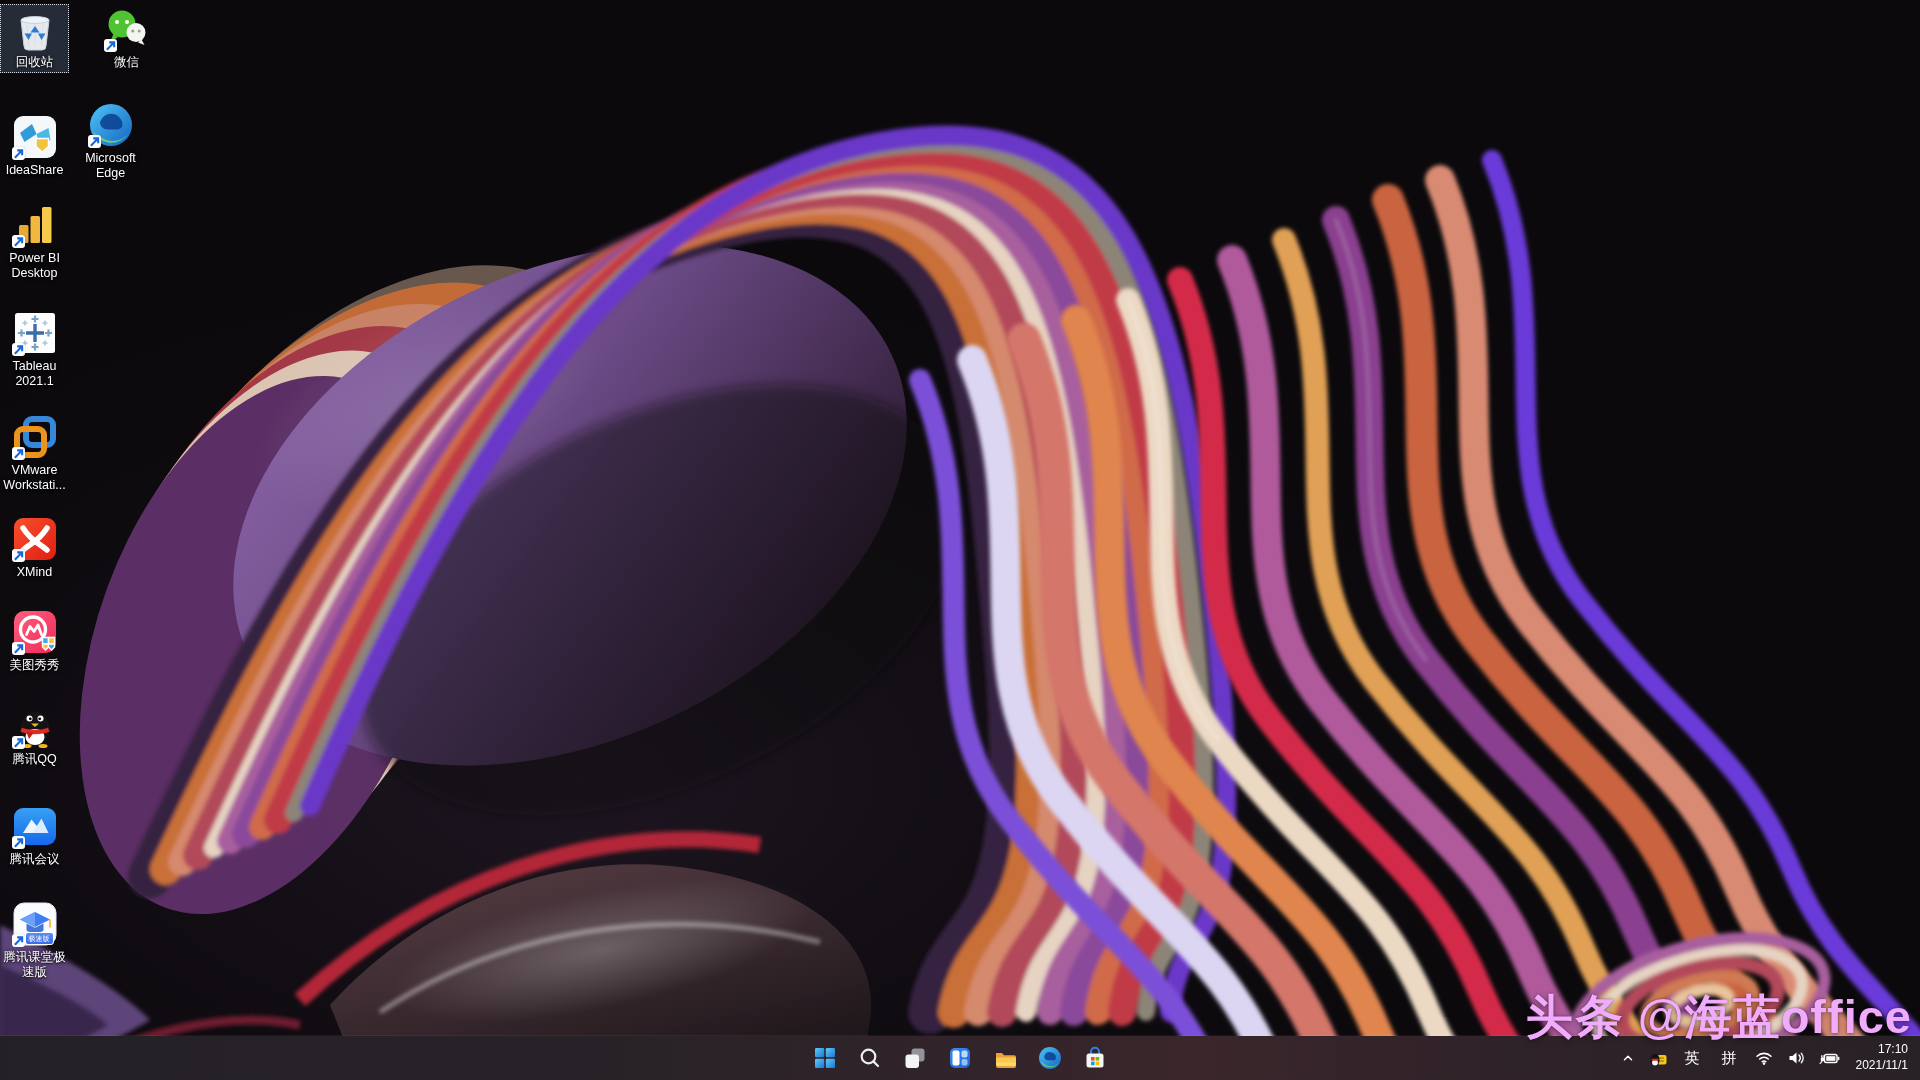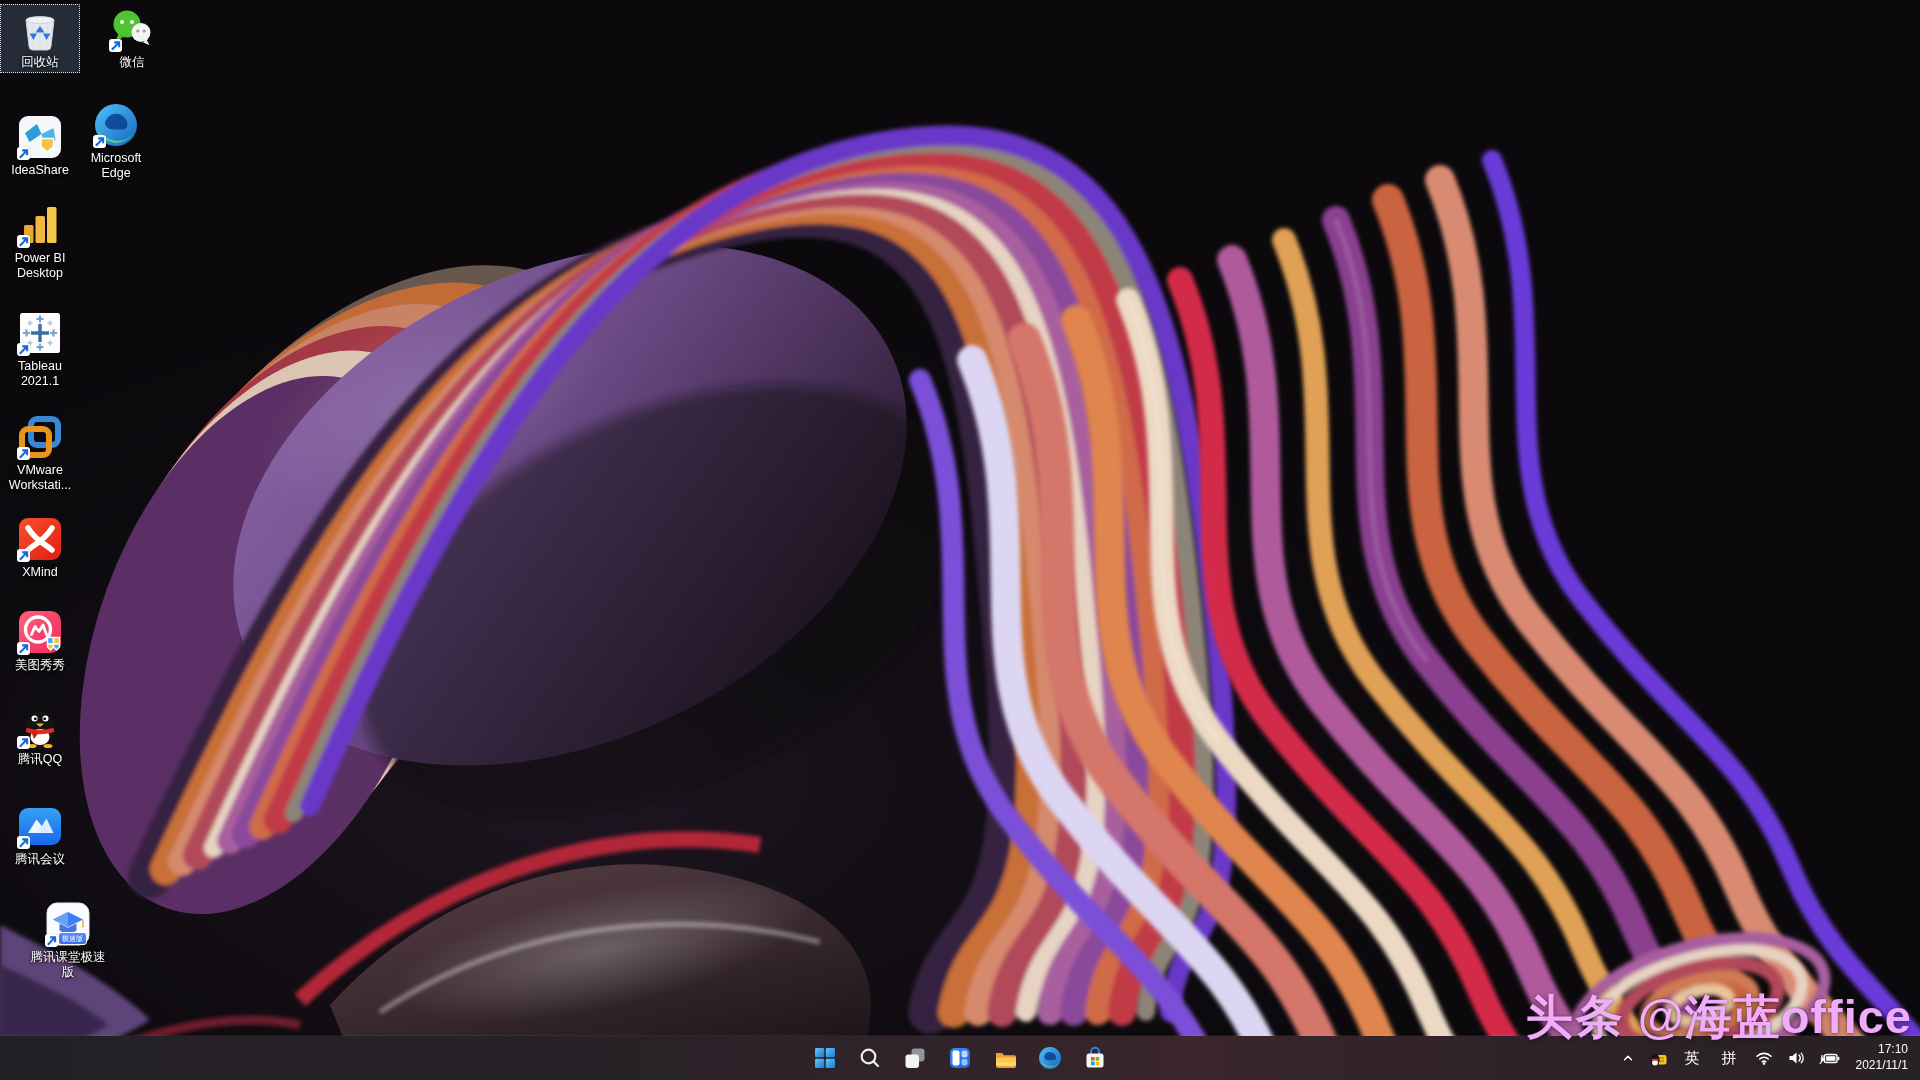--- a/index.html
+++ b/index.html
@@ -5,21 +5,21 @@
   html,body{margin:0;padding:0;}
   body{
     width:1920px;height:1080px;overflow:hidden;position:relative;
     background:#0b090c;font-family:"Liberation Sans",sans-serif;
     -webkit-font-smoothing:antialiased;
   }
   
   #wall{position:absolute;inset:0;z-index:0;}
   
   .cell{
-    position:absolute;width:80px;text-align:center;color:#fff;z-index:10;
+    position:absolute;width:69px;text-align:center;color:#fff;z-index:10;
     padding:2px 0 3px 0;cursor:default;
   }
   .cell .ic{width:46px;height:46px;margin:0 auto;position:relative;}
   .cell .ic svg{display:block;width:46px;height:46px;}
   .cell .lbl{
     margin:3px auto 0 auto;max-width:80px;font-size:12.5px;line-height:1.18;
     text-shadow:0 1px 2px rgba(0,0,0,.95),0 0 4px rgba(0,0,0,.7);
     word-break:break-word;
   }
   .cell.selected{
@@ -388,21 +388,21 @@
       </svg>
       <span class="sc">
           <svg viewBox="0 0 10 10">
             <path d="M2.2 7.8 L7.8 2.2 M4 2.2 h3.8 v3.8" stroke="#1667d9" stroke-width="1.6" fill="none"></path>
           </svg>
         </span>
     </div>
     <div class="lbl">腾讯会议</div>
   </div>
 
-  <div class="cell" style="left:0;top:899px;margin-left:28px;">
+  <div class="cell" style="left:0;top:899px;">
     <div class="ic">
       <svg viewBox="0 0 46 46">
         <rect x="2" y="2" width="42" height="42" rx="10" fill="#fafcff" stroke="#e3eaf4"></rect>
         <path d="M23 11 L38 18.5 L23 26 L8 18.5 Z" fill="#3f7ef2"></path>
         <path d="M23 11 L8 18.5 L23 26 Z" fill="#6ba1f6"></path>
         <path d="M14.5 22.5 v6.5 c0 3.4 17 3.4 17 0 v-6.5 l-8.5 4.2 Z" fill="#2f66d8" opacity=".9"></path>
         <path d="M38 18.5 v8" stroke="#f5b51c" stroke-width="1.6"></path>
       </svg>
       <span class="sc">
           <svg viewBox="0 0 10 10">

